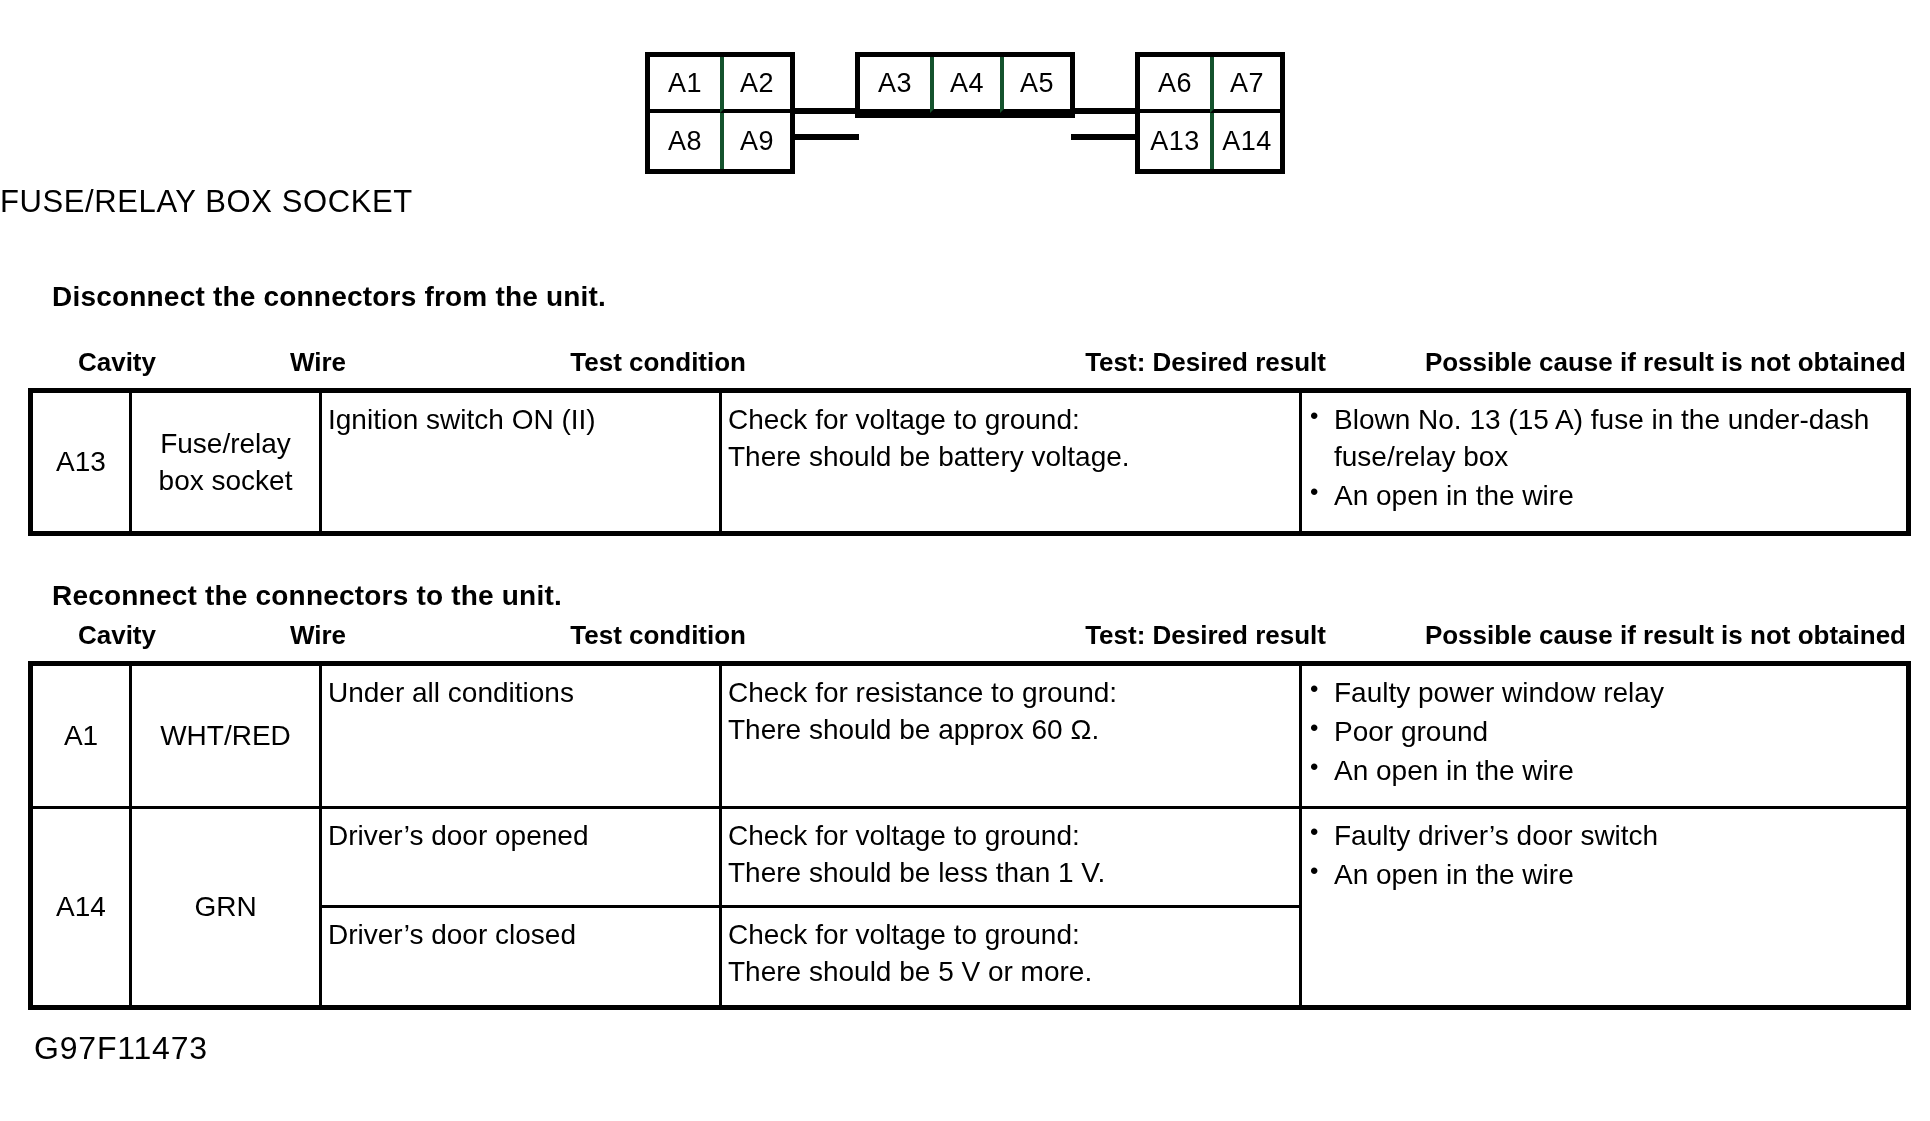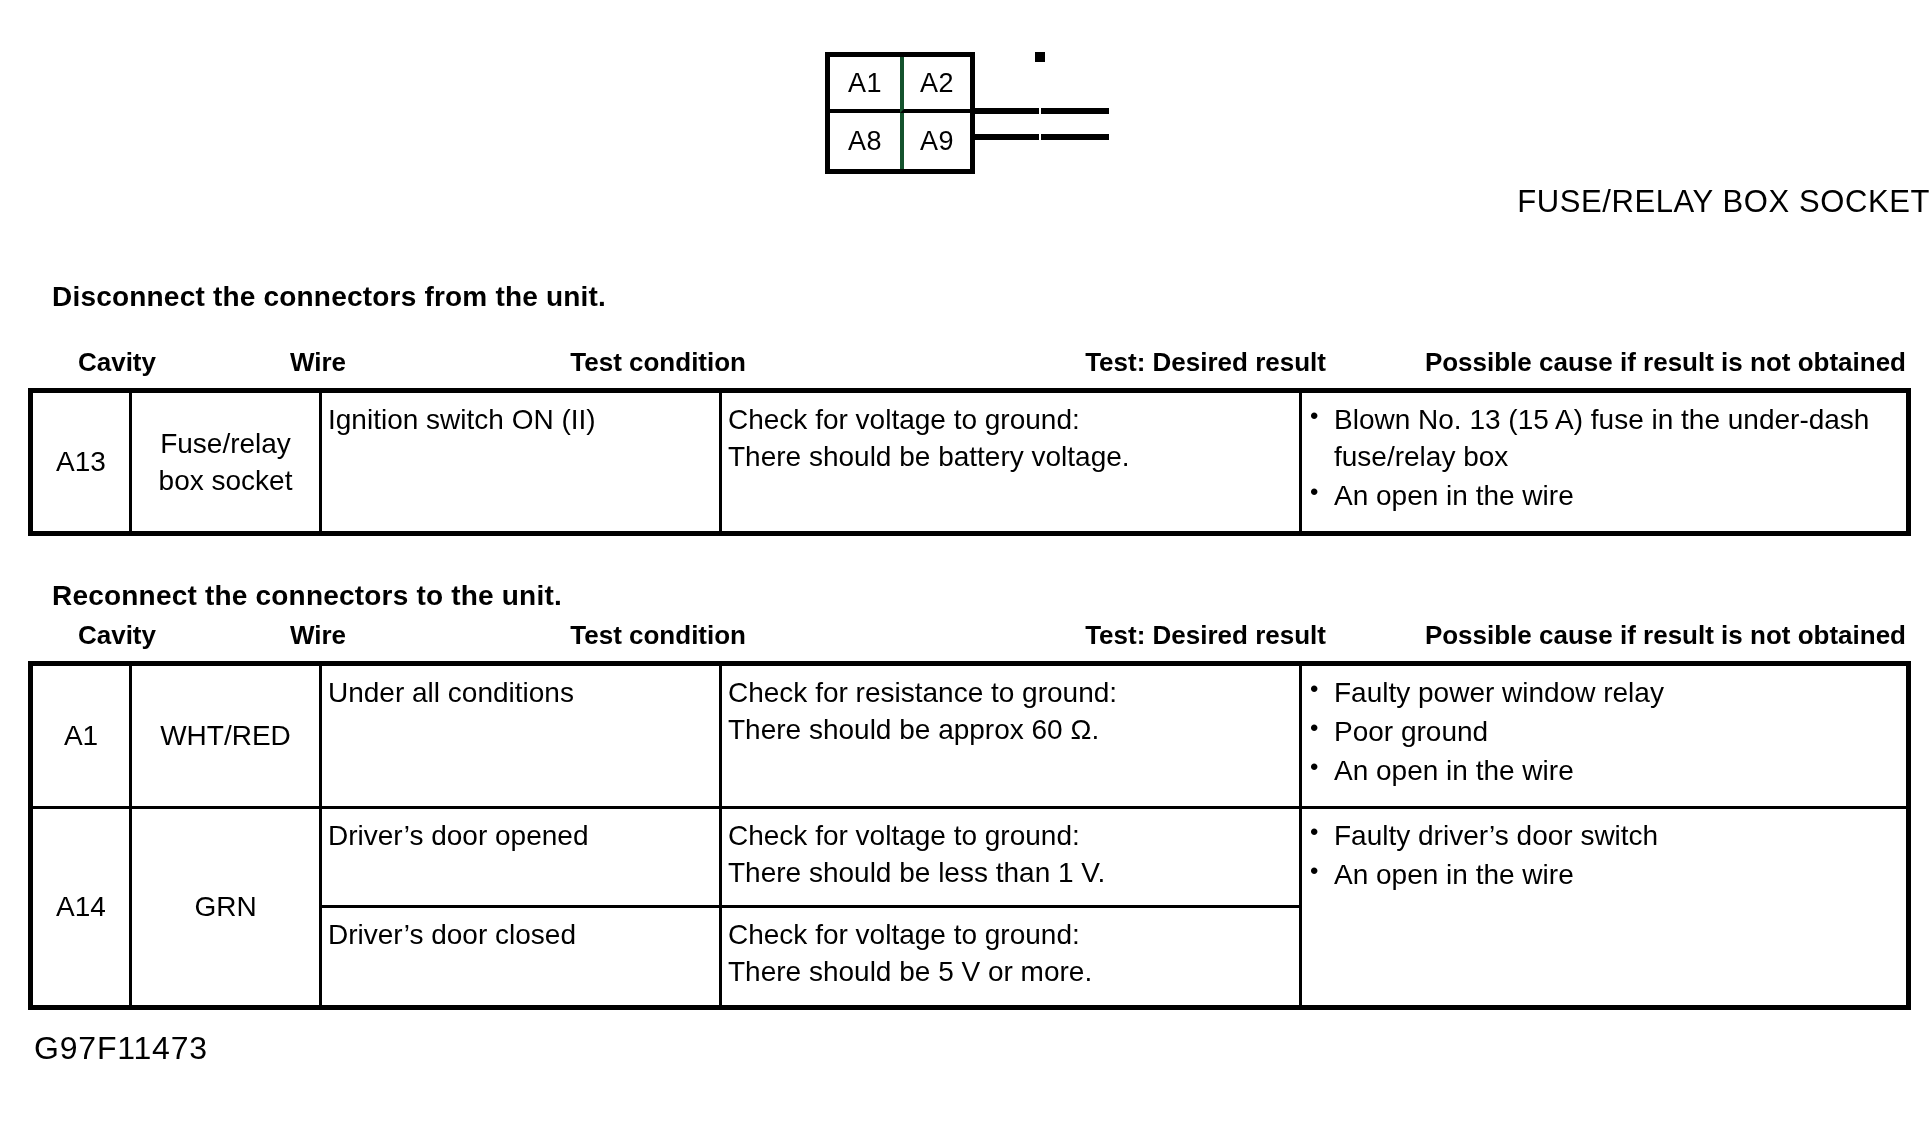--- a/index.html
+++ b/index.html
@@ -71,21 +71,21 @@
     background: #000;
   }
   .conn-bridge .bar.b1 { top: 0px; }
   .conn-bridge .bar.b2 { top: 26px; }
 
   #connector-caption {
     position: absolute;
     left: 0;
     top: 132px;
     width: 1930px;
-    text-align: right;
+    text-align: left;
     font-size: 31px;
     letter-spacing: 0.6px;
   }
 
   
   .section-heading {
     position: absolute;
     left: 52px;
     font-size: 28px;
     font-weight: bold;
@@ -194,27 +194,42 @@
         <div class="conn-cell">A9</div>
       </div>
     </div>
 
     <div class="conn-bridge">
       <span class="bar b1"></span>
       <span class="bar b2"></span>
     </div>
 
     <div class="conn-block">
+      <div class="conn-line top">
+        <div class="conn-cell">A3</div>
+        <div class="conn-cell">A4</div>
+        <div class="conn-cell">A5</div>
+      </div>
     </div>
 
     <div class="conn-bridge">
       <span class="bar b1"></span>
       <span class="bar b2"></span>
     </div>
 
+    <div class="conn-block">
+      <div class="conn-line top">
+        <div class="conn-cell">A6</div>
+        <div class="conn-cell">A7</div>
+      </div>
+      <div class="conn-line">
+        <div class="conn-cell">A13</div>
+        <div class="conn-cell">A14</div>
+      </div>
+    </div>
 
   </div>
 
   <div id="connector-caption">FUSE/RELAY BOX SOCKET</div>
 </div>
 
 <div class="section-heading" id="heading-disconnect">Disconnect the connectors from the unit.</div>
 
 <div class="col-headers" id="col-headers-1">
   <div class="ch ch-cavity">Cavity</div>

